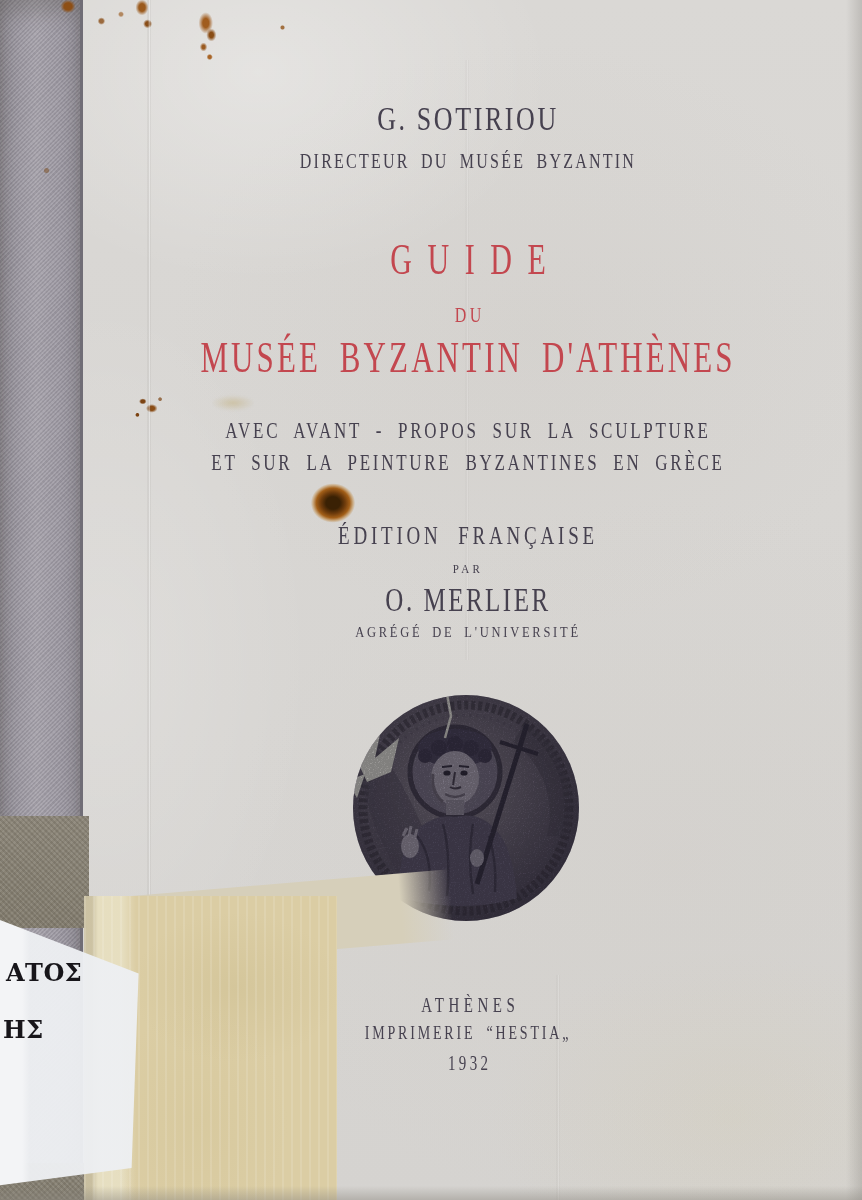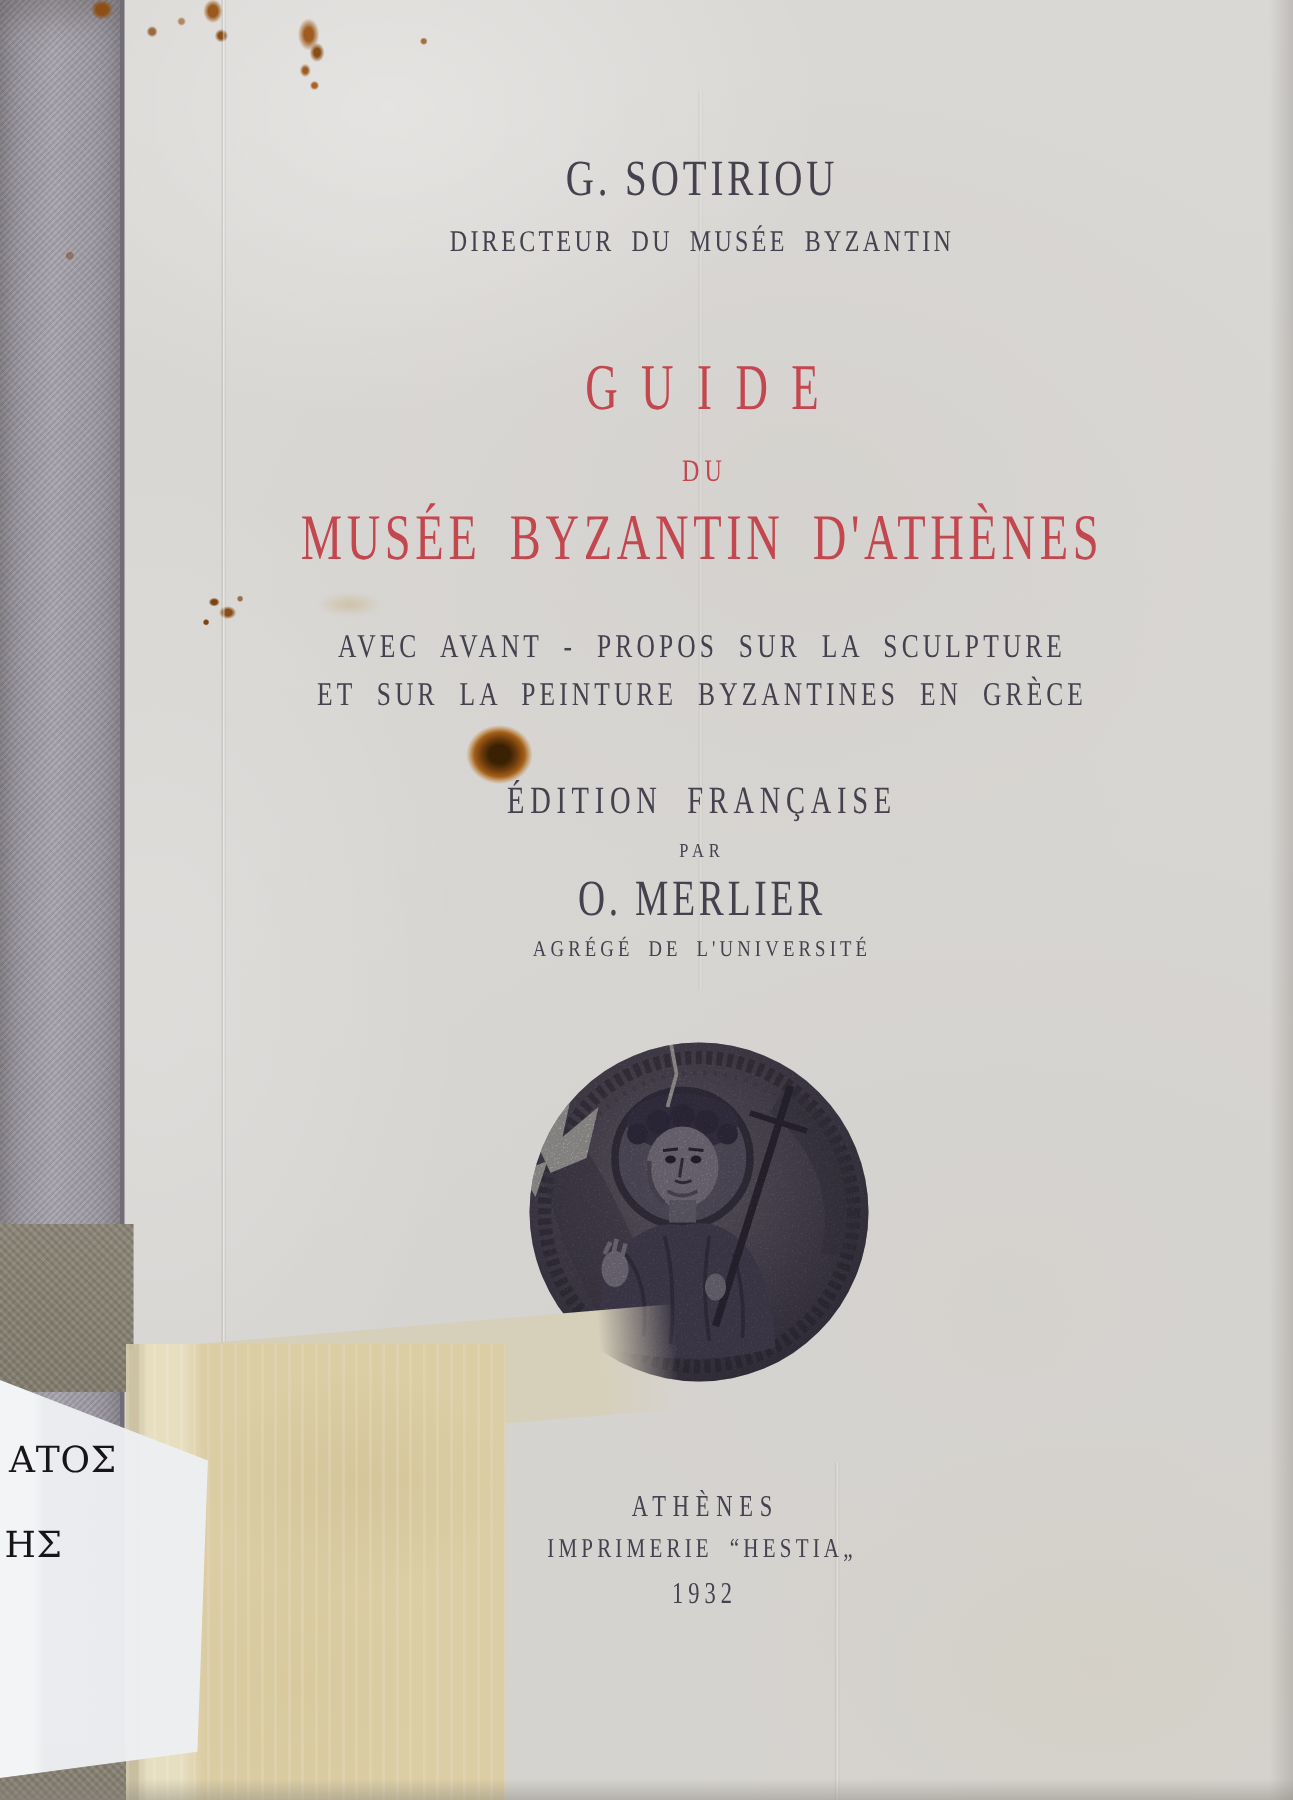--- a/index.html
+++ b/index.html
@@ -46,21 +46,21 @@
       radial-gradient(140px 100px at 60% 30%, rgba(197,182,134,.30), transparent 75%),
       radial-gradient(120px 160px at 45% 75%, rgba(208,193,146,.30), transparent 75%),
       linear-gradient(90deg, rgba(204,194,162,.95) 0 8px, rgba(231,223,192,.95) 14px 38px, #dbcda4 52px);
   }
   .label{
     left:0;top:920px;width:140px;height:268px;
     clip-path:polygon(0 0, 99% 20%, 94% 92.5%, 0 99%);
     background:linear-gradient(90deg,#f3f4f6 0 22px, rgba(237,239,242,.96) 30px);
     box-shadow: 2px 3px 6px rgba(90,86,80,.25);
   }
-  .label .gl{position:absolute;font-weight:normal;color:#17151a;letter-spacing:.02em;
+  .label .gl{position:absolute;font-weight:bold;color:#17151a;letter-spacing:.02em;
     font-size:24px;line-height:1;font-family:"DejaVu Serif","Liberation Serif",serif;}
   .gl1{left:6px;top:41px;}
   .gl2{left:3px;top:98px;}
   
   .stain{pointer-events:none;}
   .burn{left:306px;top:479px;width:54px;height:48px;border-radius:50%;
     background:radial-gradient(closest-side,#3a2104 0 26%,#6f3c0c 45%,#a35f18 62%,rgba(186,122,40,.45) 74%,rgba(200,150,70,0) 82%);
     filter:blur(.4px);}
   .rust-a{left:194px;top:12px;width:28px;height:50px;background:
     radial-gradient(10px 15px at 42% 22%, #a05c1e 30%, transparent 72%),

